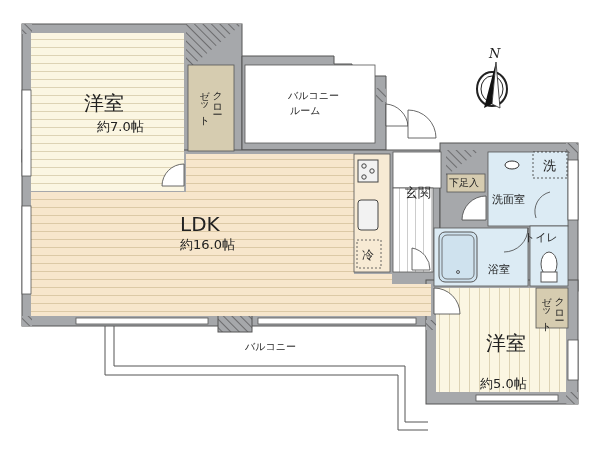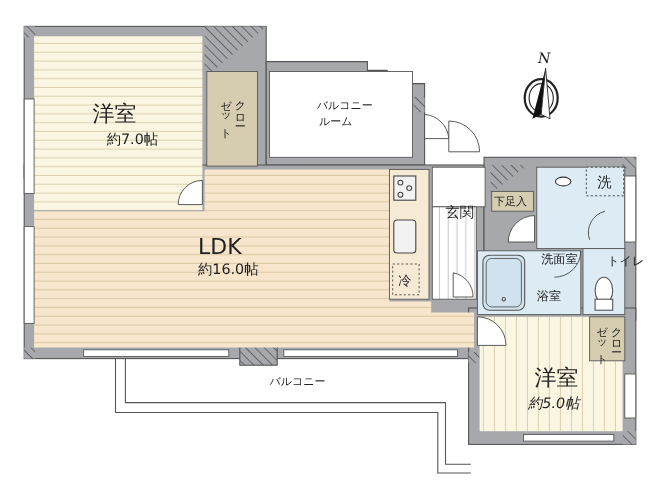--- a/index.html
+++ b/index.html
@@ -139,27 +139,27 @@
 <div class="lbl vert" style="left:199px;top:84px;">ゼット</div>
 
 <div class="lbl small" style="left:288px;top:89px;">バルコニー</div>
 <div class="lbl small" style="left:290px;top:104px;">ルーム</div>
 
 <div class="lbl room-name" style="left:180px;top:212px;">LDK</div>
 <div class="lbl room-size" style="left:180px;top:236px;">約16.0帖</div>
 
 <div class="lbl" style="left:405px;top:160px;font-size:13px;margin-top:24px;">玄関</div>
 <div class="lbl" style="left:449px;top:176px;font-size:10px;">下足入</div>
-<div class="lbl" style="left:492px;top:192px;font-size:11px;margin-top:36px;">洗面室</div>
+<div class="lbl" style="left:492px;top:192px;font-size:11px;">洗面室</div>
 <div class="lbl" style="left:543px;top:157px;font-size:13px;">洗</div>
 <div class="lbl" style="left:488px;top:262px;font-size:11px;text-align:center;">浴室</div>
-<div class="lbl" style="left:552px;top:230px;font-size:11px;text-align:center;">トイレ</div>
+<div class="lbl" style="left:524px;top:230px;font-size:11px;text-align:center;">トイレ</div>
 <div class="lbl" style="left:362px;top:247px;font-size:12px;">冷</div>
 
 <div class="lbl vert" style="left:554px;top:290px;">クロー</div>
 <div class="lbl vert" style="left:541px;top:290px;">ゼット</div>
 
 <div class="lbl room-name" style="left:486px;top:330px;">洋室</div>
-<div class="lbl room-size" style="left:480px;top:358px;font-style:italic;">約5.0帖</div>
+<div class="lbl room-size" style="left:480px;top:375px;">約5.0帖</div>
 
 <div class="lbl small" style="left:245px;top:340px;">バルコニー</div>
 
 <div class="lbl" style="left:489px;top:46px;font-size:13px;font-family:'DejaVu Serif',serif;font-style:italic;">N</div>
 
 </body></html>

